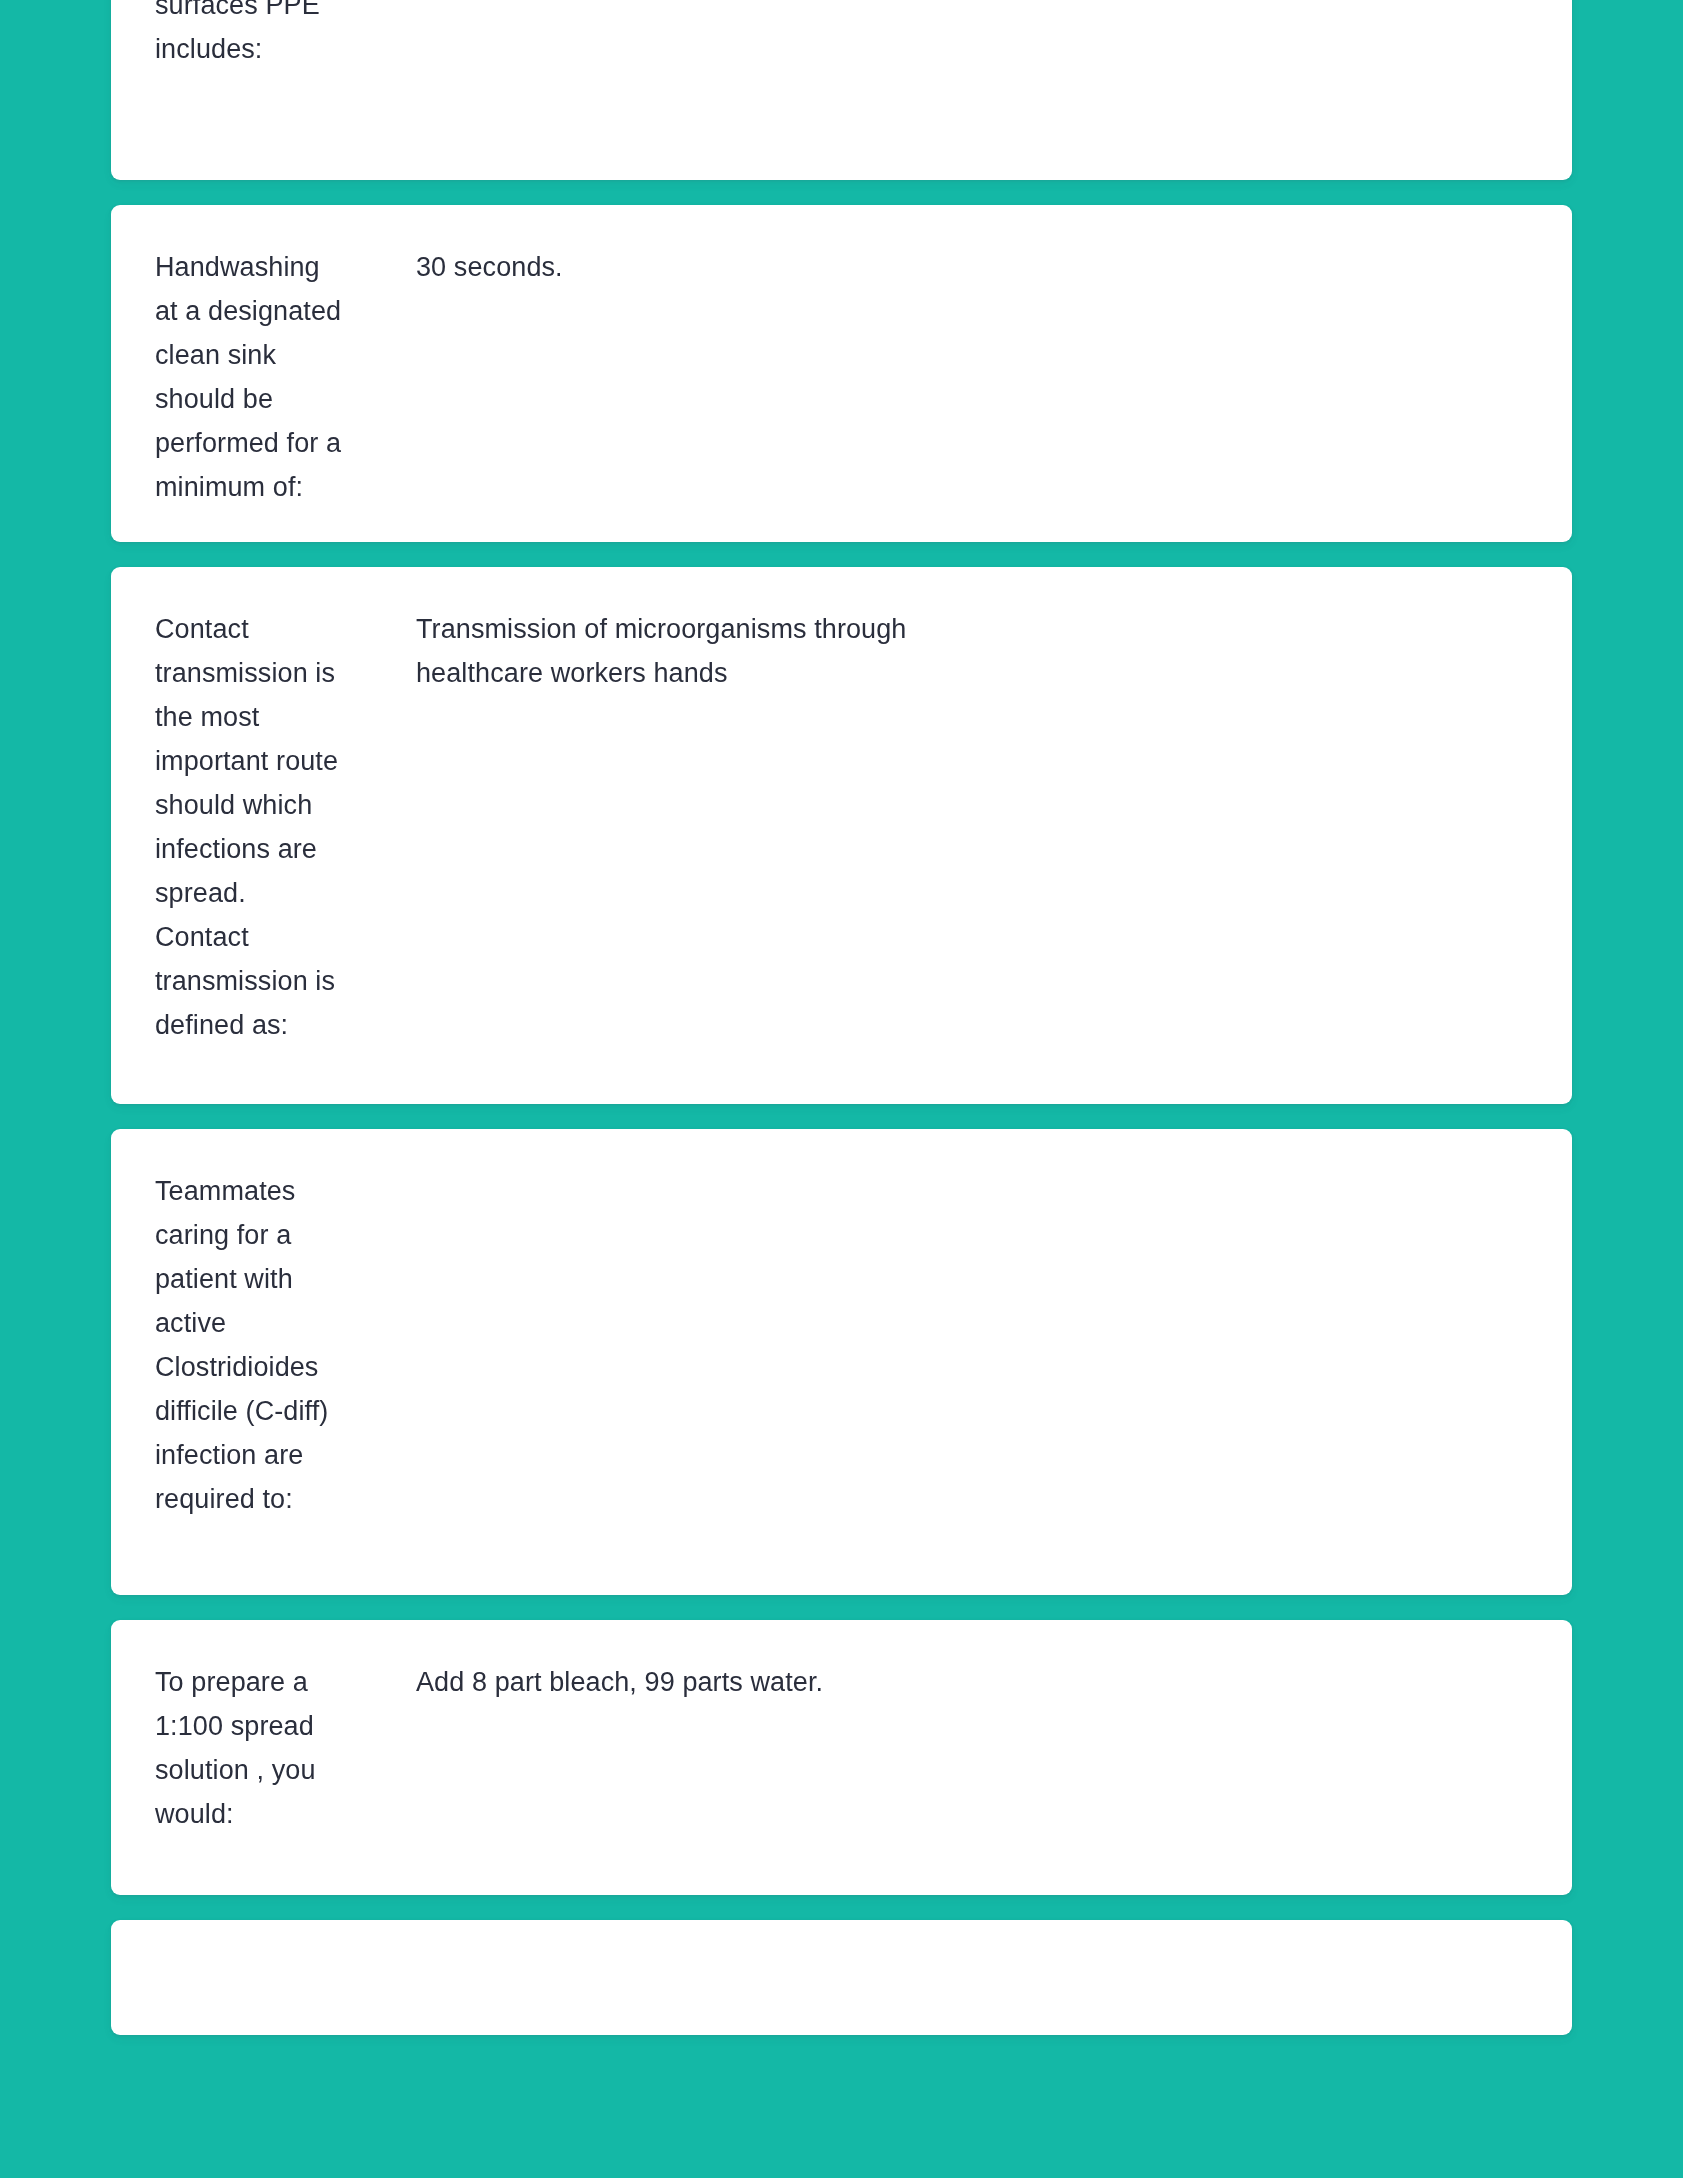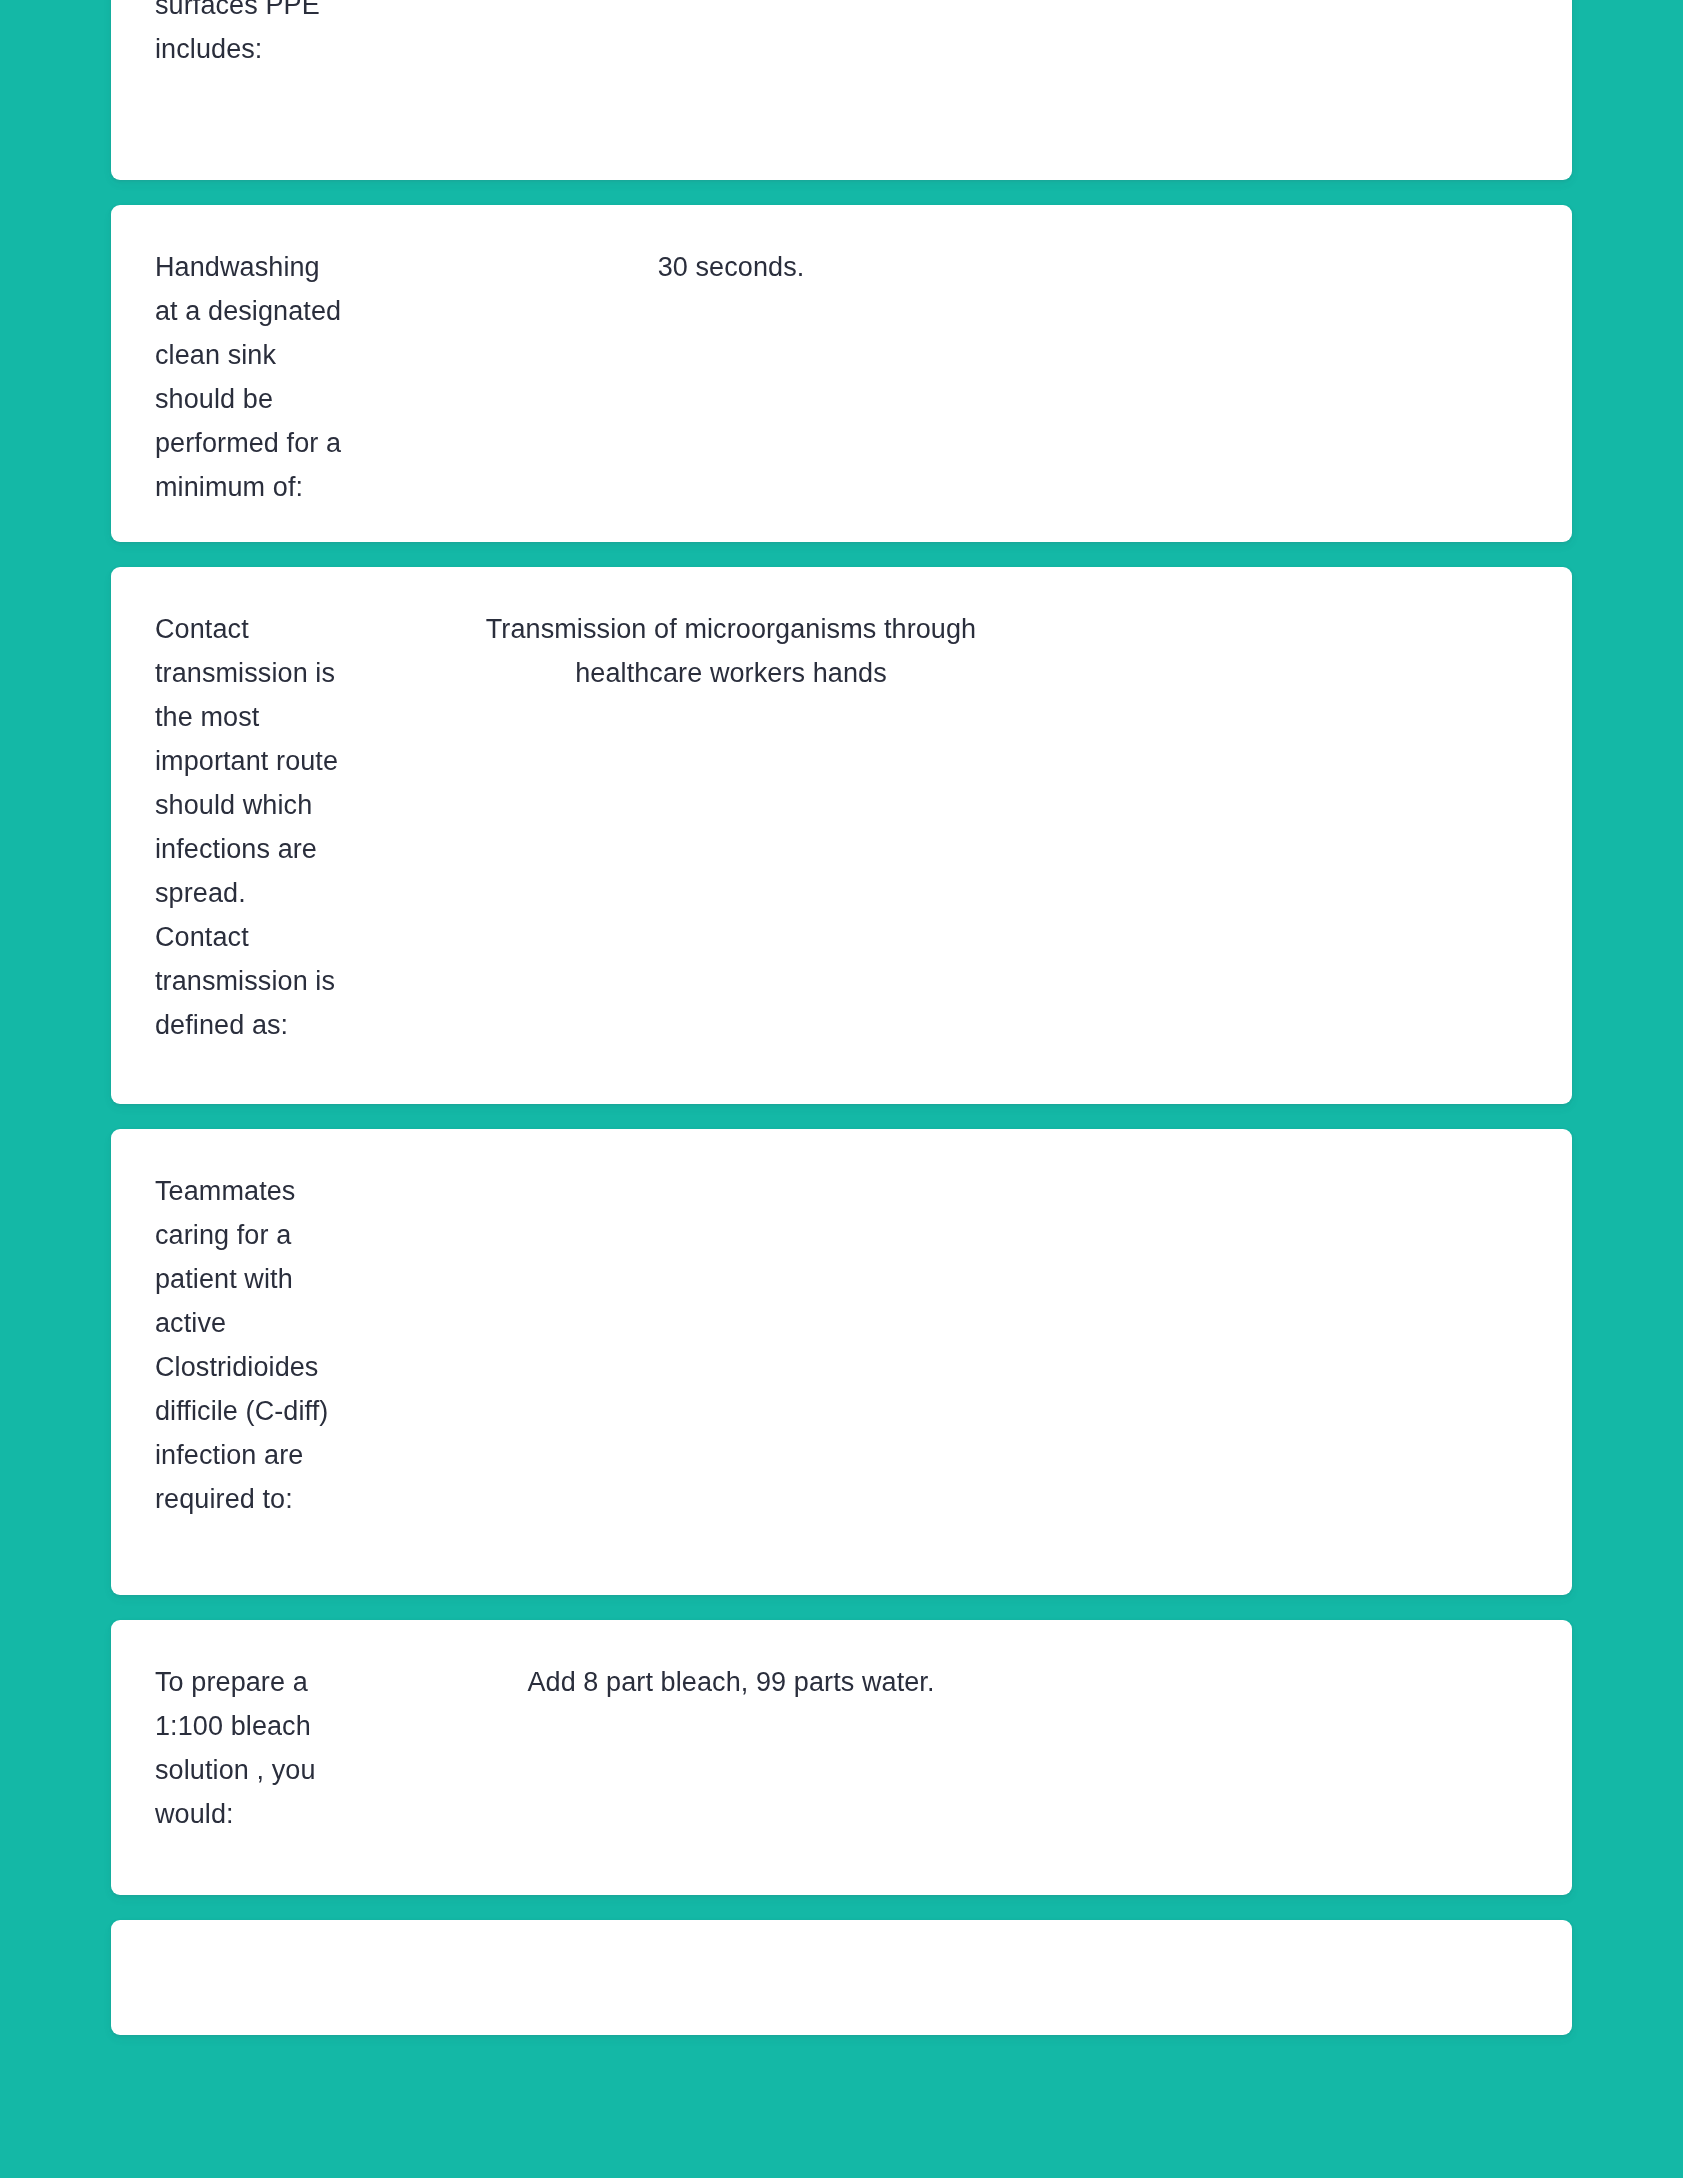--- a/index.html
+++ b/index.html
@@ -50,23 +50,22 @@
   .term {
     flex: 0 0 188px;
     width: 188px;
     padding-right: 0;
     box-sizing: border-box;
   }
 
   .definition {
     flex: 0 0 auto;
     width: 574px;
-    margin-left: 101px;
+    margin-left: 73px;
     box-sizing: border-box;
-    text-align: center;
   }
 
   .term-text,
   .definition-text {
     font-size: 27px;
     line-height: 44px;
     color: #2a2e3c;
     letter-spacing: 0.1px;
     white-space: pre-wrap;
     word-wrap: break-word;
@@ -126,21 +125,21 @@
       <div class="card-row">
         <div class="term">
           <p class="term-text">Teammates caring for a patient with active Clostridioides difficile (C-diff) infection are required to:</p>
         </div>
       </div>
     </div>
 
     <div class="card c5">
       <div class="card-row">
         <div class="term">
-          <p class="term-text">To prepare a 1:100 bleach solution , you would:</p>
+          <p class="term-text">To prepare a 1:100 spread solution , you would:</p>
         </div>
         <div class="definition">
           <p class="definition-text">Add 8 part bleach, 99 parts water.</p>
         </div>
       </div>
     </div>
 
     <div class="card c6">
       <div class="empty-body"></div>
     </div>

